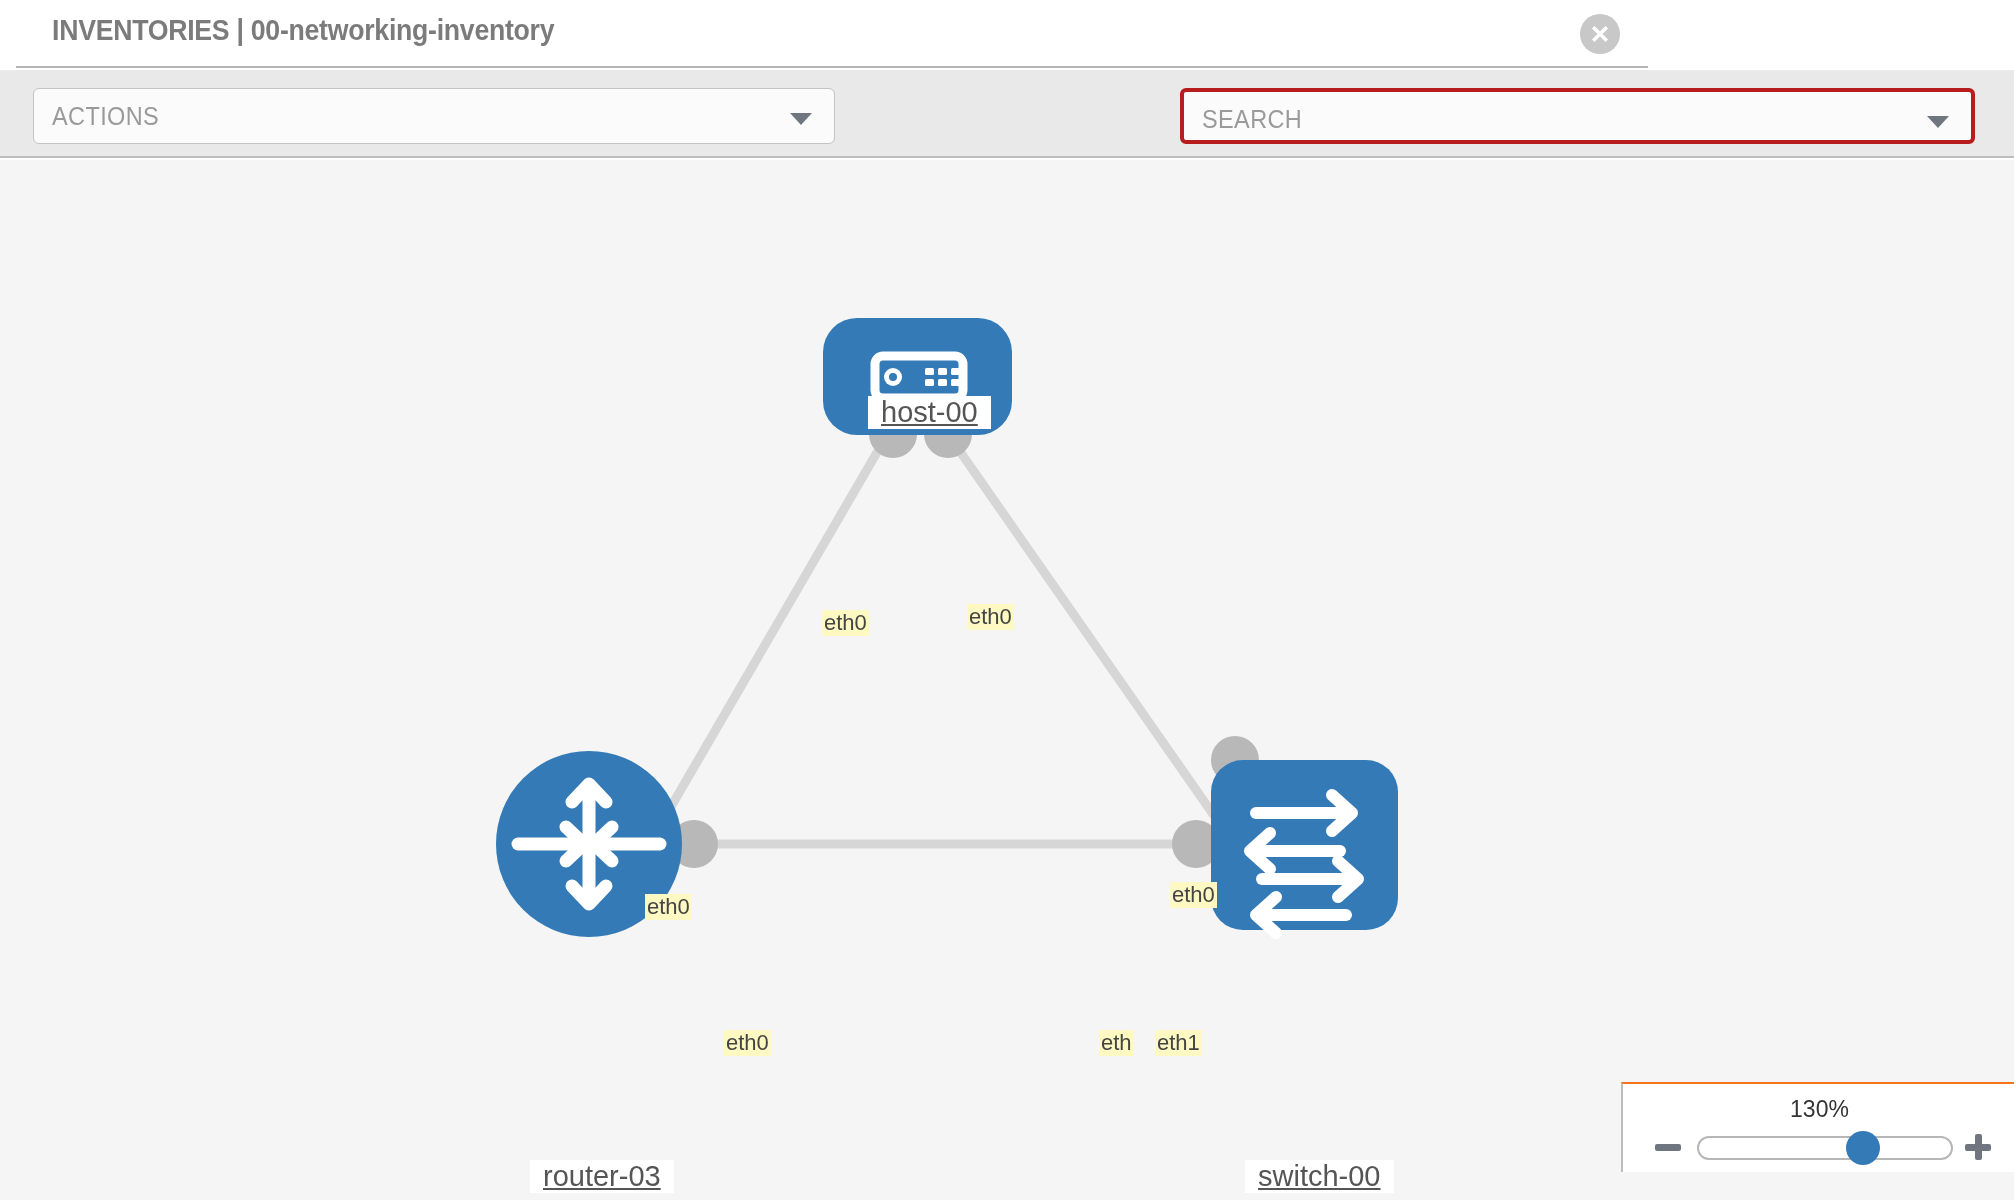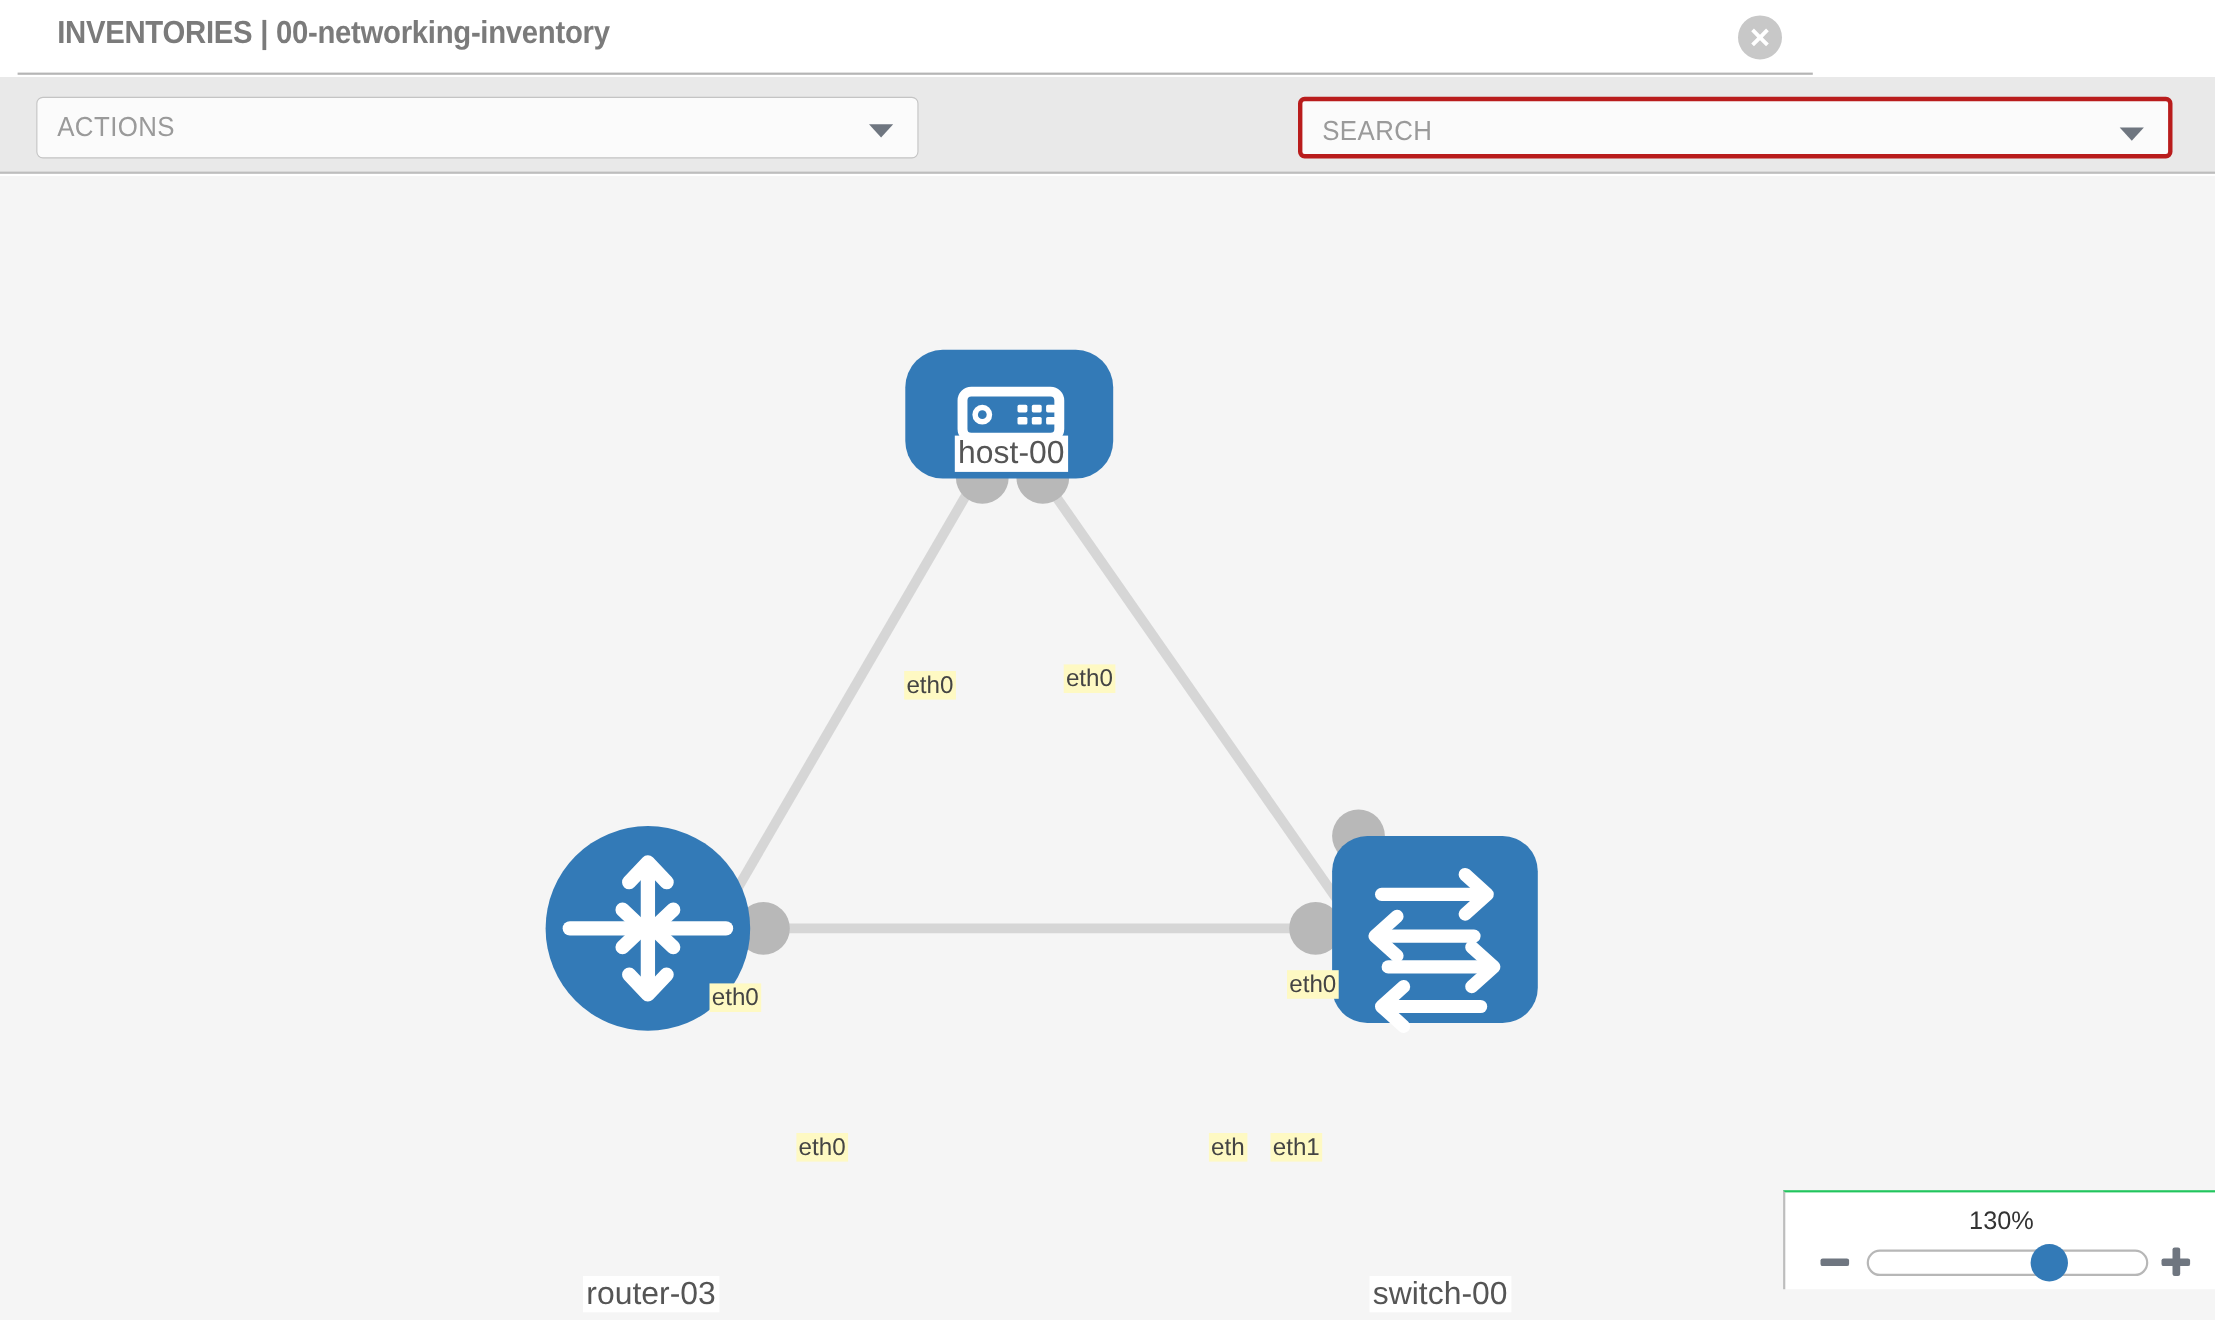--- a/index.html
+++ b/index.html
@@ -89,36 +89,36 @@
     background: #f5f5f5;
     overflow: hidden;
   }
   .topology-svg { position: absolute; left: 0; top: 0; width: 2014px; height: 1040px; }
 
   .node-label {
     position: absolute;
     font-family: "Liberation Sans", sans-serif;
     font-size: 29px; color: #555555;
     background: #ffffff;
-    padding: 0 3px; white-space: nowrap;
+    padding: 0 13px; white-space: nowrap; text-decoration: underline;
   }
   .edge-label {
     position: absolute;
     font-family: "Liberation Sans", sans-serif;
     font-size: 22px; color: #444444;
     background: #fef9c3;
     padding: 0 2px; white-space: nowrap;
   }
 
   
   .zoom-panel {
     position: absolute; left: 1621px; top: 1082px;
     width: 393px; height: 90px;
     background: #ffffff;
-    border-top: 2px solid #22c55e;
+    border-top: 2px solid #f97316;
     border-left: 2px solid #bdbdbd;
   }
   .zoom-value {
     position: absolute; left: 0; top: 12px; width: 393px;
     text-align: center;
     font-family: "Liberation Sans", sans-serif;
     font-size: 23px; color: #333333;
   }
   .zoom-minus, .zoom-plus {
     position: absolute; top: 46px;

